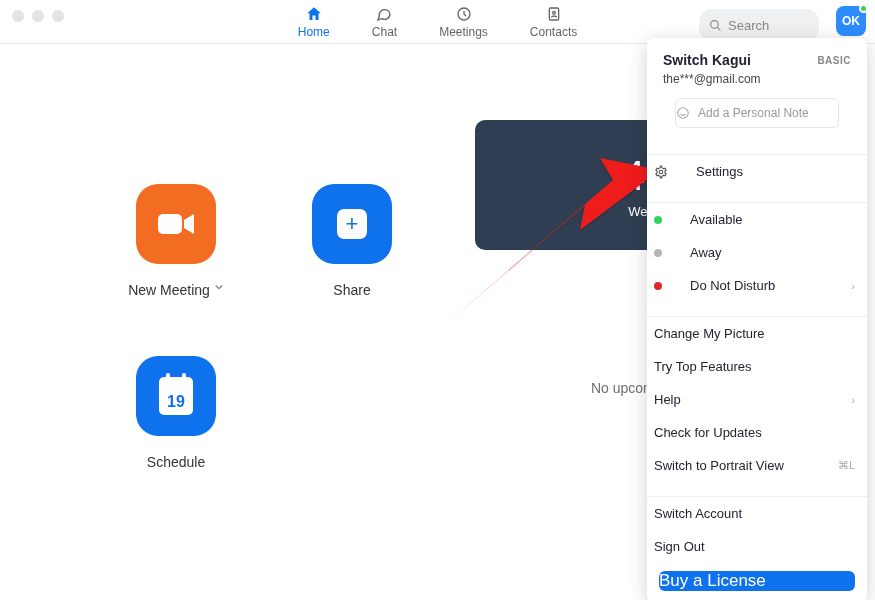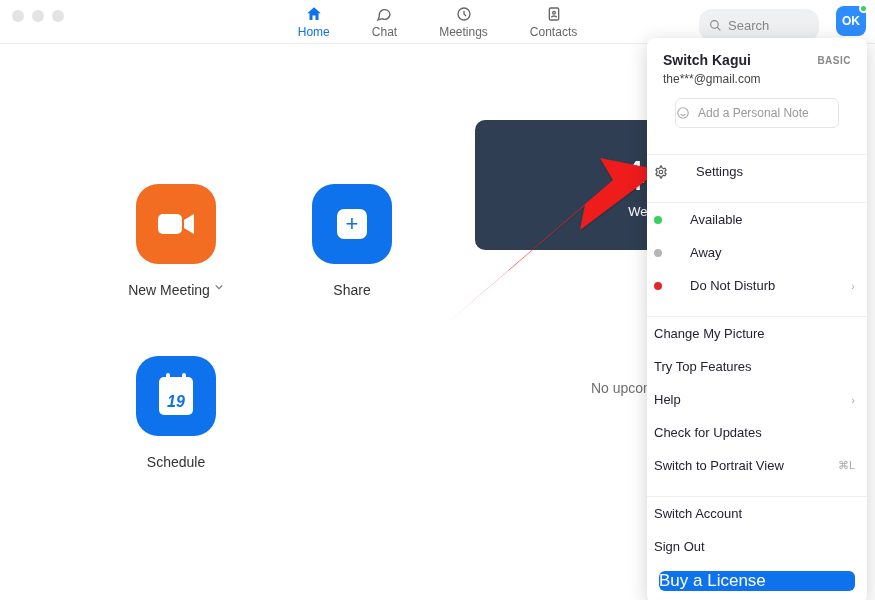--- a/index.html
+++ b/index.html
@@ -36,21 +36,21 @@
     .dd-item { padding: 9px 7px; display: flex; align-items: center; gap: 28px; cursor: pointer; position: relative; }
     .dd-item .chev { position: absolute; right: 12px; color: #aaa; font-size: 11px; }
     .dd-item .sc { position: absolute; right: 12px; color: #aaa; font-size: 11px; }
     .status-dot { width: 8px; height: 8px; border-radius: 50%; flex-shrink: 0; }
     .sd-green { background: #36d15c; }
     .sd-gray { background: #b5b5b5; }
     .sd-red { background: #e02828; }
     .dd-button { margin: 8px 12px 12px; background: #0e72ed; color: #fff; text-align: left; border-radius: 6px; padding: 0 0; font-size: 17px; cursor: pointer; }
     .gear { width: 14px; height: 14px; }
     .arrow { position: absolute; left: 435px; top: 150px; pointer-events: none; }
-    .cal-ic { width:34px; height:38px; background:#fff; border-radius:5px; position:relative;font-style:italic; }
+    .cal-ic { width:34px; height:38px; background:#fff; border-radius:5px; position:relative; }
     .cal-ic::before { content:""; position:absolute; top:-4px; left:7px; width:4px; height:8px; background:#fff; border-radius:2px; box-shadow: 16px 0 0 #fff; }
     .cal-num { position:absolute; bottom:4px; width:100%; text-align:center; color:#0e72ed; font-weight:700; font-size:16px; }
     .plus-sq { width:30px; height:30px; background:#fff; border-radius:7px; display:flex; align-items:center; justify-content:center; color:#0e72ed; font-size:22px; font-weight:400; }
     .up-sq { width:30px; height:30px; background:#fff; border-radius:7px; display:flex; align-items:center; justify-content:center; }
   </style>
 </head>
 <body>
 
 <div class="traffic">
   <div class="tl"></div>

